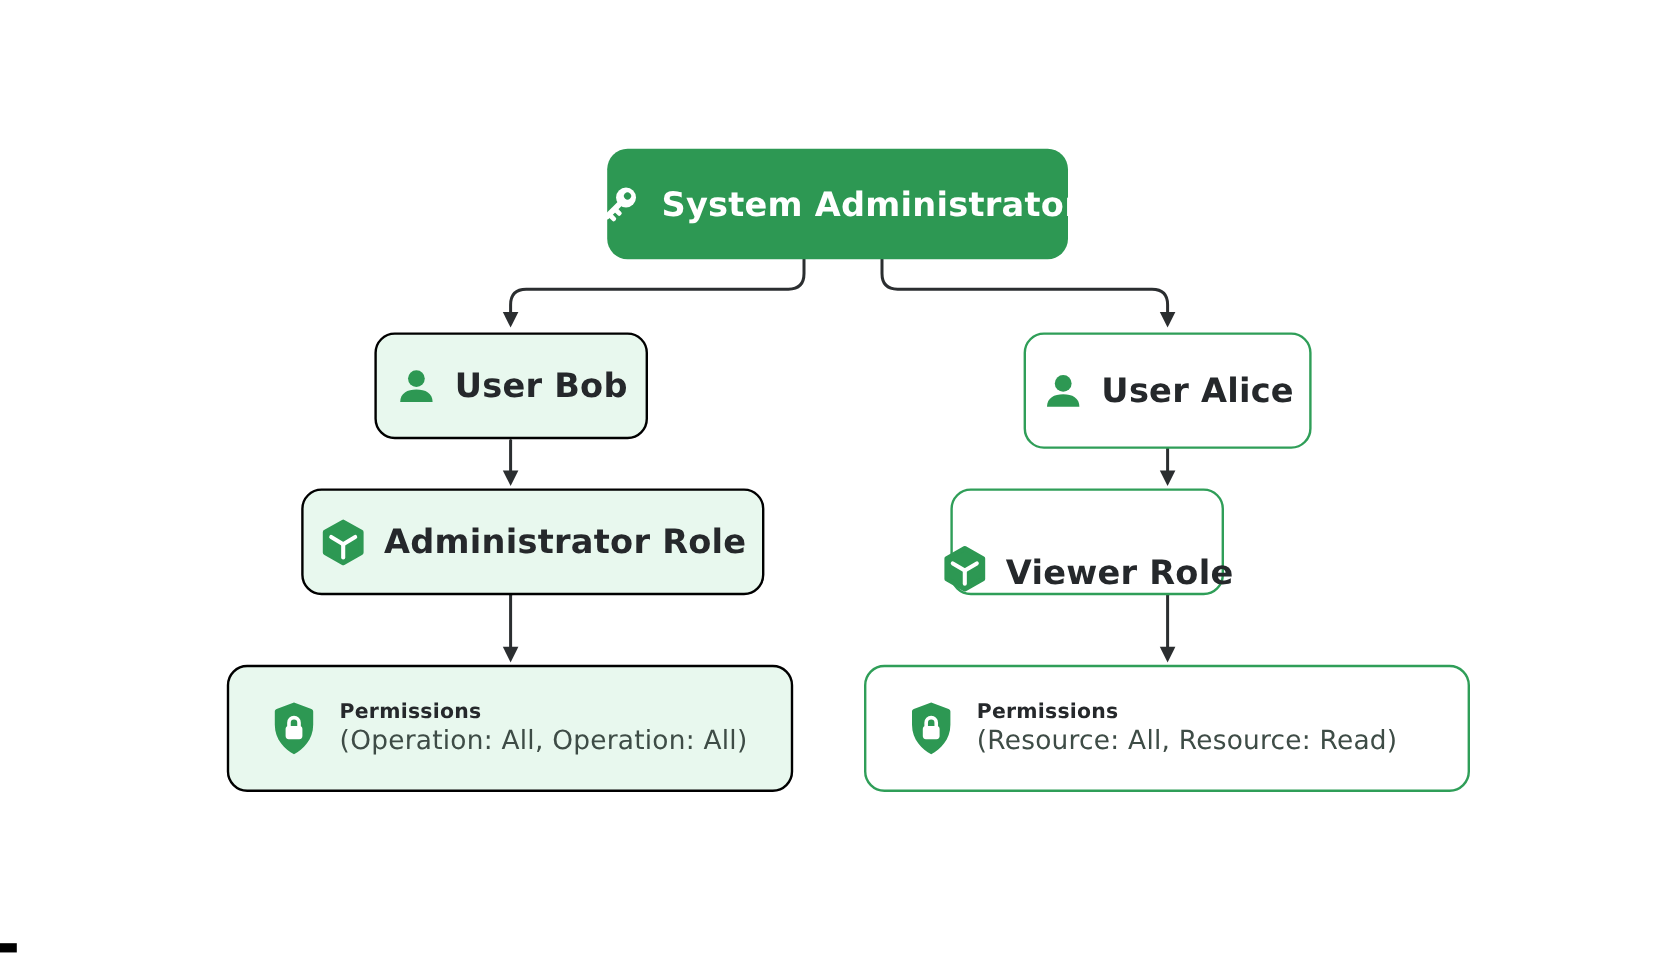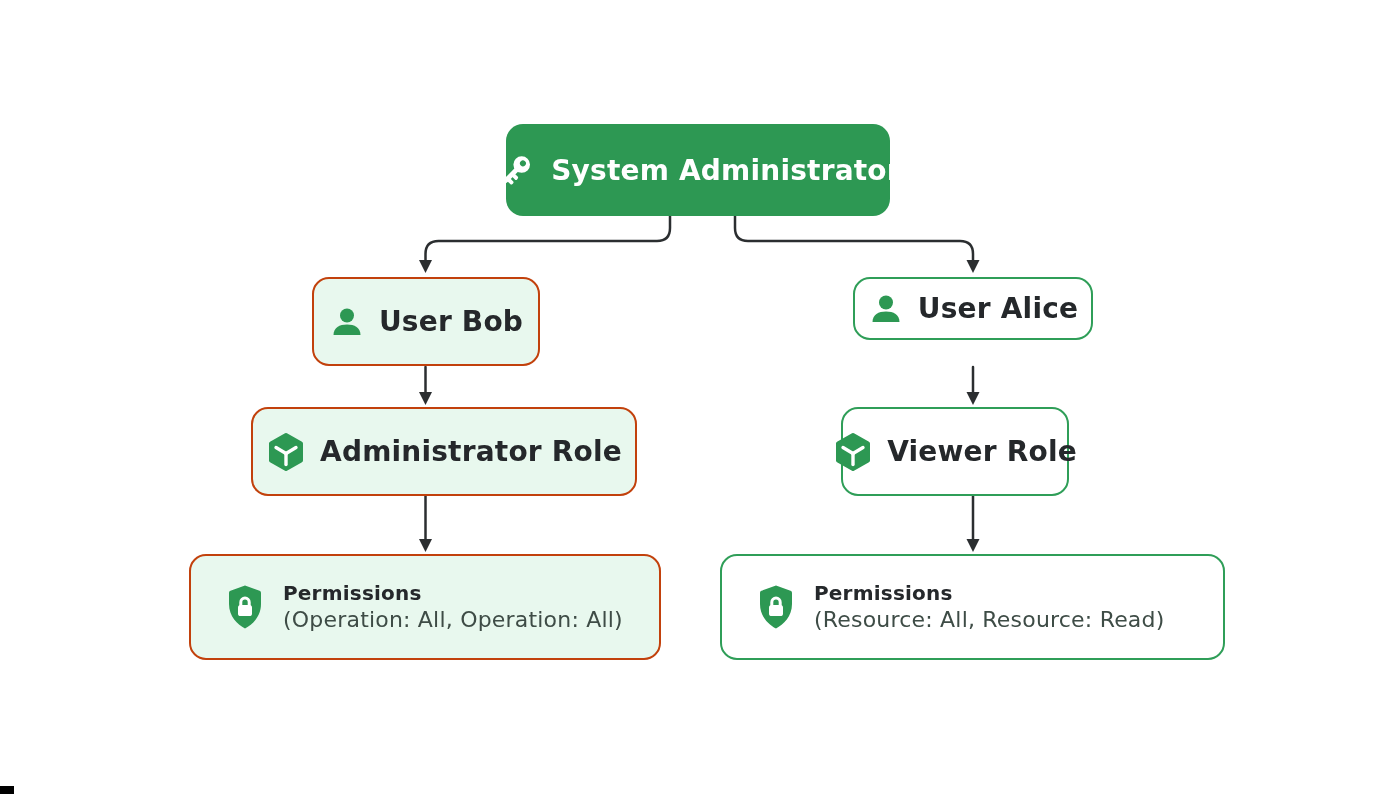--- a/index.html
+++ b/index.html
@@ -28,42 +28,42 @@
   }
   .node-root {
     background: #2d9853;
     color: #ffffff;
     font-size: 25px;
     font-weight: 700;
     letter-spacing: 0.3px;
   }
   .node-mint {
     background: #e8f8ee;
-    border: 2px solid #c2410c;
+    border: 2px solid #000000;
   }
   .node-white {
     background: #ffffff;
     border: 2px solid #2f9e58;
   }
   .node-label {
     color: #25282b;
     font-size: 28px;
     font-weight: 700;
     letter-spacing: 0.2px;
     white-space: nowrap;
   }
   .node-perm {
     justify-content: flex-start;
     padding-left: 34px;
     gap: 18px;
   }
   .perm-text { display: flex; flex-direction: column; line-height: 1.3; }
   .perm-title {
     color: #25282b;
-    font-size: 20px;
+    font-size: 17px;
     font-weight: 700;
     letter-spacing: 0.2px;
   }
   .perm-detail {
     color: #3e4c46;
     font-size: 22px;
     font-weight: 400;
     letter-spacing: 0.2px;
     white-space: nowrap;
   }
@@ -119,21 +119,21 @@
   <div class="node node-mint" style="left:312px; top:277px; width:228px; height:89px;">
     <span class="icon">
       <svg width="36" height="36" viewBox="0 0 36 36" xmlns="http://www.w3.org/2000/svg" fill="#2d9853">
         <circle cx="18" cy="11.5" r="7"></circle>
         <path d="M4.5 31 C4.5 23.5 10.5 20.5 18 20.5 C25.5 20.5 31.5 23.5 31.5 31 Z"></path>
       </svg>
     </span>
     <span class="node-label">User Bob</span>
   </div>
 
-  <div class="node node-white" style="left:853px; top:277px; width:240px; height:63px;">
+  <div class="node node-white" style="left:853px; top:277px; width:240px; height:97px;">
     <span class="icon">
       <svg width="36" height="36" viewBox="0 0 36 36" xmlns="http://www.w3.org/2000/svg" fill="#2d9853">
         <circle cx="18" cy="11.5" r="7"></circle>
         <path d="M4.5 31 C4.5 23.5 10.5 20.5 18 20.5 C25.5 20.5 31.5 23.5 31.5 31 Z"></path>
       </svg>
     </span>
     <span class="node-label">User Alice</span>
   </div>
 
   <div class="node node-mint" style="left:251px; top:407px; width:386px; height:89px;">
@@ -143,21 +143,21 @@
         <g stroke="#ffffff" stroke-width="3.4" stroke-linecap="round" fill="none">
           <path d="M20 21.5 L10 15.5"></path>
           <path d="M20 21.5 L30 15.5"></path>
           <path d="M20 21.5 L20 32.5"></path>
         </g>
       </svg>
     </span>
     <span class="node-label">Administrator Role</span>
   </div>
 
-  <div class="node node-white" style="left:841px; top:407px; width:228px; height:89px;">
+  <div class="node node-white" style="left:792px; top:407px; width:228px; height:89px;align-items:flex-end;">
     <span class="icon">
       <svg width="40" height="40" viewBox="0 0 40 40" xmlns="http://www.w3.org/2000/svg">
         <path d="M20 3 L35 11.5 L35 28.5 L20 37 L5 28.5 L5 11.5 Z" fill="#2d9853" stroke="#2d9853" stroke-width="4" stroke-linejoin="round"></path>
         <g stroke="#ffffff" stroke-width="3.4" stroke-linecap="round" fill="none">
           <path d="M20 21.5 L10 15.5"></path>
           <path d="M20 21.5 L30 15.5"></path>
           <path d="M20 21.5 L20 32.5"></path>
         </g>
       </svg>
     </span>

